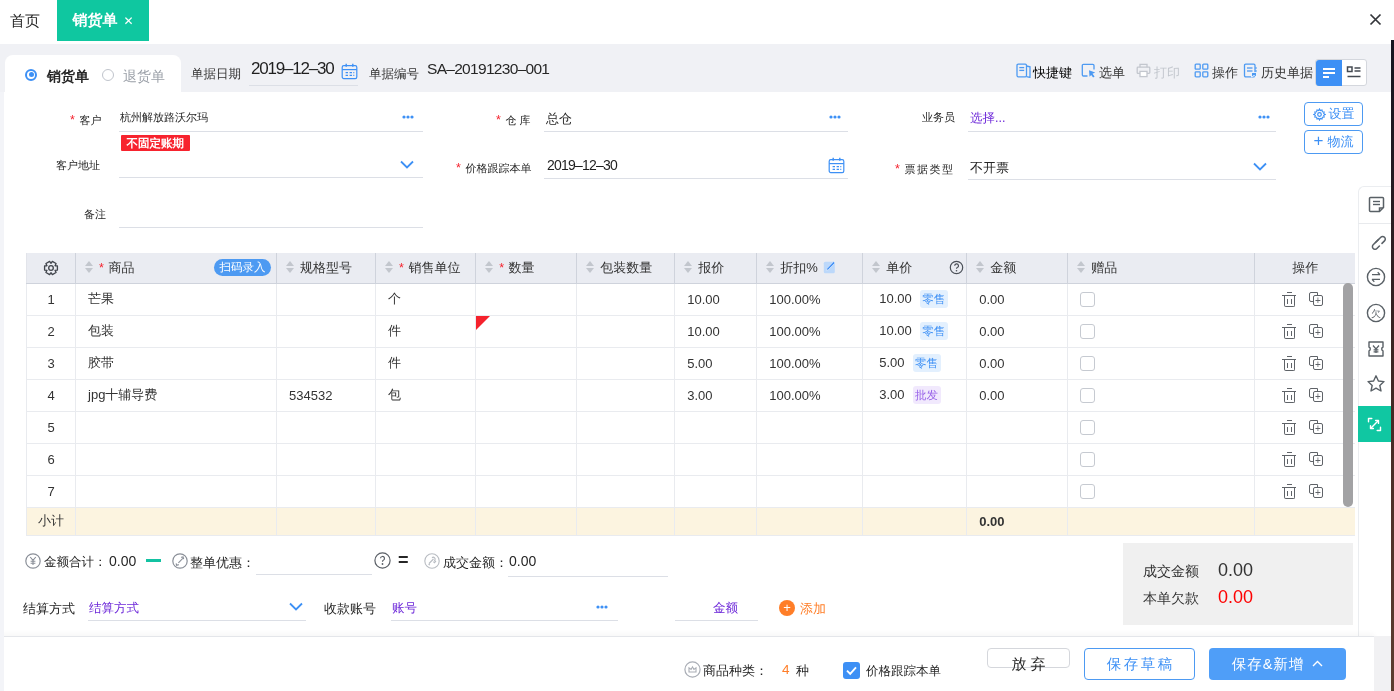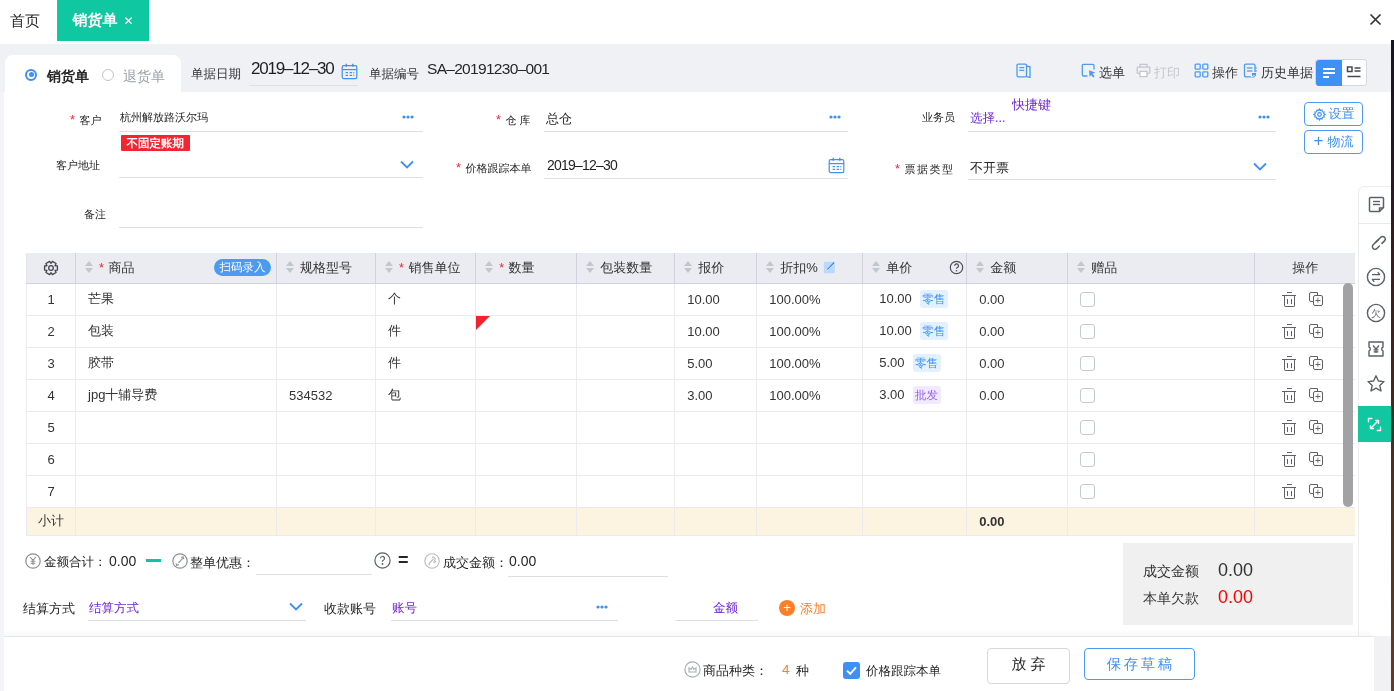--- a/index.html
+++ b/index.html
@@ -88,21 +88,21 @@
   <div class="abs" style="left:1016px;top:63px;">
     <svg width="15" height="15" viewBox="0 0 15 15">
         <g fill="none" stroke="#4d9af2" stroke-width="1.3">
           <rect x="1" y="1.2" width="9.5" height="12.6" rx="1.2"></rect>
           <path d="M10.5 3 L14 3.8 L14 14.4 L10.5 13.6"></path>
           <line x1="3.3" y1="4.6" x2="8.2" y2="4.6"></line>
           <line x1="3.3" y1="7.4" x2="8.2" y2="7.4"></line>
         </g>
       </svg>
   </div>
-  <div class="abs" style="left:1012px;top:64px;font-size:13px;color:#6d28d9;margin-top:32px;">快捷键</div>
+  <div class="abs" style="left:1033px;top:64px;font-size:13px;color:#000000;">快捷键</div>
   <div class="abs" style="left:1081px;top:63px;">
     <svg width="15" height="15" viewBox="0 0 15 15">
         <g fill="none" stroke="#4d9af2" stroke-width="1.3">
           <path d="M13 6.5 L13 2.5 a1.2 1.2 0 0 0 -1.2 -1.2 L2.5 1.3 A1.2 1.2 0 0 0 1.3 2.5 L1.3 11.8 A1.2 1.2 0 0 0 2.5 13 L6.5 13"></path>
         </g>
         <path d="M8 7.2 L14.2 9.6 L11.5 10.8 L13.6 13.4 L12.1 14.6 L10.2 11.9 L8.5 13.8 Z" fill="#4d9af2"></path>
       </svg>
   </div>
   <div class="abs" style="left:1099px;top:64px;font-size:13px;color:#333;">选单</div>
   <div class="abs" style="left:1136px;top:63px;">
@@ -523,20 +523,23 @@
   </div>
   <div class="abs" style="left:703px;top:662px;font-size:13px;color:#262626;font-weight:500;">商品种类：</div>
   <div class="abs" style="left:782px;top:662px;font-size:13.5px;color:#ff7e28;">4</div>
   <div class="abs" style="left:796px;top:662px;font-size:13px;color:#262626;">种</div>
   <div class="abs" style="left:843px;top:662px;width:17px;height:17px;background:#3d90f5;border-radius:3px;">
     <svg width="17" height="17" viewBox="0 0 17 17">
         <path d="M4 8.6 L7.2 11.8 L13 5.4" fill="none" stroke="#fff" stroke-width="1.9"></path>
       </svg>
   </div>
   <div class="abs" style="left:866px;top:663px;font-size:12.5px;color:#262626;">价格跟踪本单</div>
-  <div class="abs" style="left:987px;top:648px;width:83px;height:36px;background:#fff;border:1px solid #d5d7dc;border-radius:4px;text-align:center;line-height:30px;font-size:15px;color:#262626;letter-spacing:4px;padding-left:4px;">放弃</div>
+  <div class="abs" style="left:987px;top:648px;width:83px;height:20px;background:#fff;border:1px solid #d5d7dc;border-radius:4px;text-align:center;line-height:30px;font-size:15px;color:#262626;letter-spacing:4px;padding-left:4px;">放弃</div>
   <div class="abs" style="left:1084px;top:648px;width:111px;height:32px;background:#fff;border:1px solid #4d9af2;border-radius:4px;text-align:center;line-height:30px;font-size:14.5px;color:#3d90f5;letter-spacing:2.5px;padding-left:2.5px;">保存草稿</div>
+  <div class="abs" style="left:1209px;top:648px;width:137px;height:32px;background:#4f9ef8;border-radius:4px;text-align:center;line-height:32px;font-size:14.5px;color:#fff;letter-spacing:1px;font-weight:500;">保存&amp;新增 <svg width="11" height="7" viewBox="0 0 11 7" style="display:inline-block;vertical-align:2px;margin-left:3px;">
+        <path d="M1 6 L5.5 1.5 L10 6" fill="none" stroke="#fff" stroke-width="1.4"></path>
+      </svg></div>
   <div class="abs" style="left:1374px;top:636px;width:20px;height:55px;background:#f1f1f3;"></div>
 
   <div class="abs" style="left:0;top:92px;width:3.5px;height:599px;background:#f3f4f8;"></div>
 
   <div class="abs" style="left:1391px;top:40px;width:3px;height:651px;background:linear-gradient(#15151f 0%,#241a22 20%,#3a2423 45%,#4e3029 70%,#5d3d30 100%);"></div>
 </div>
 
 </body></html>

